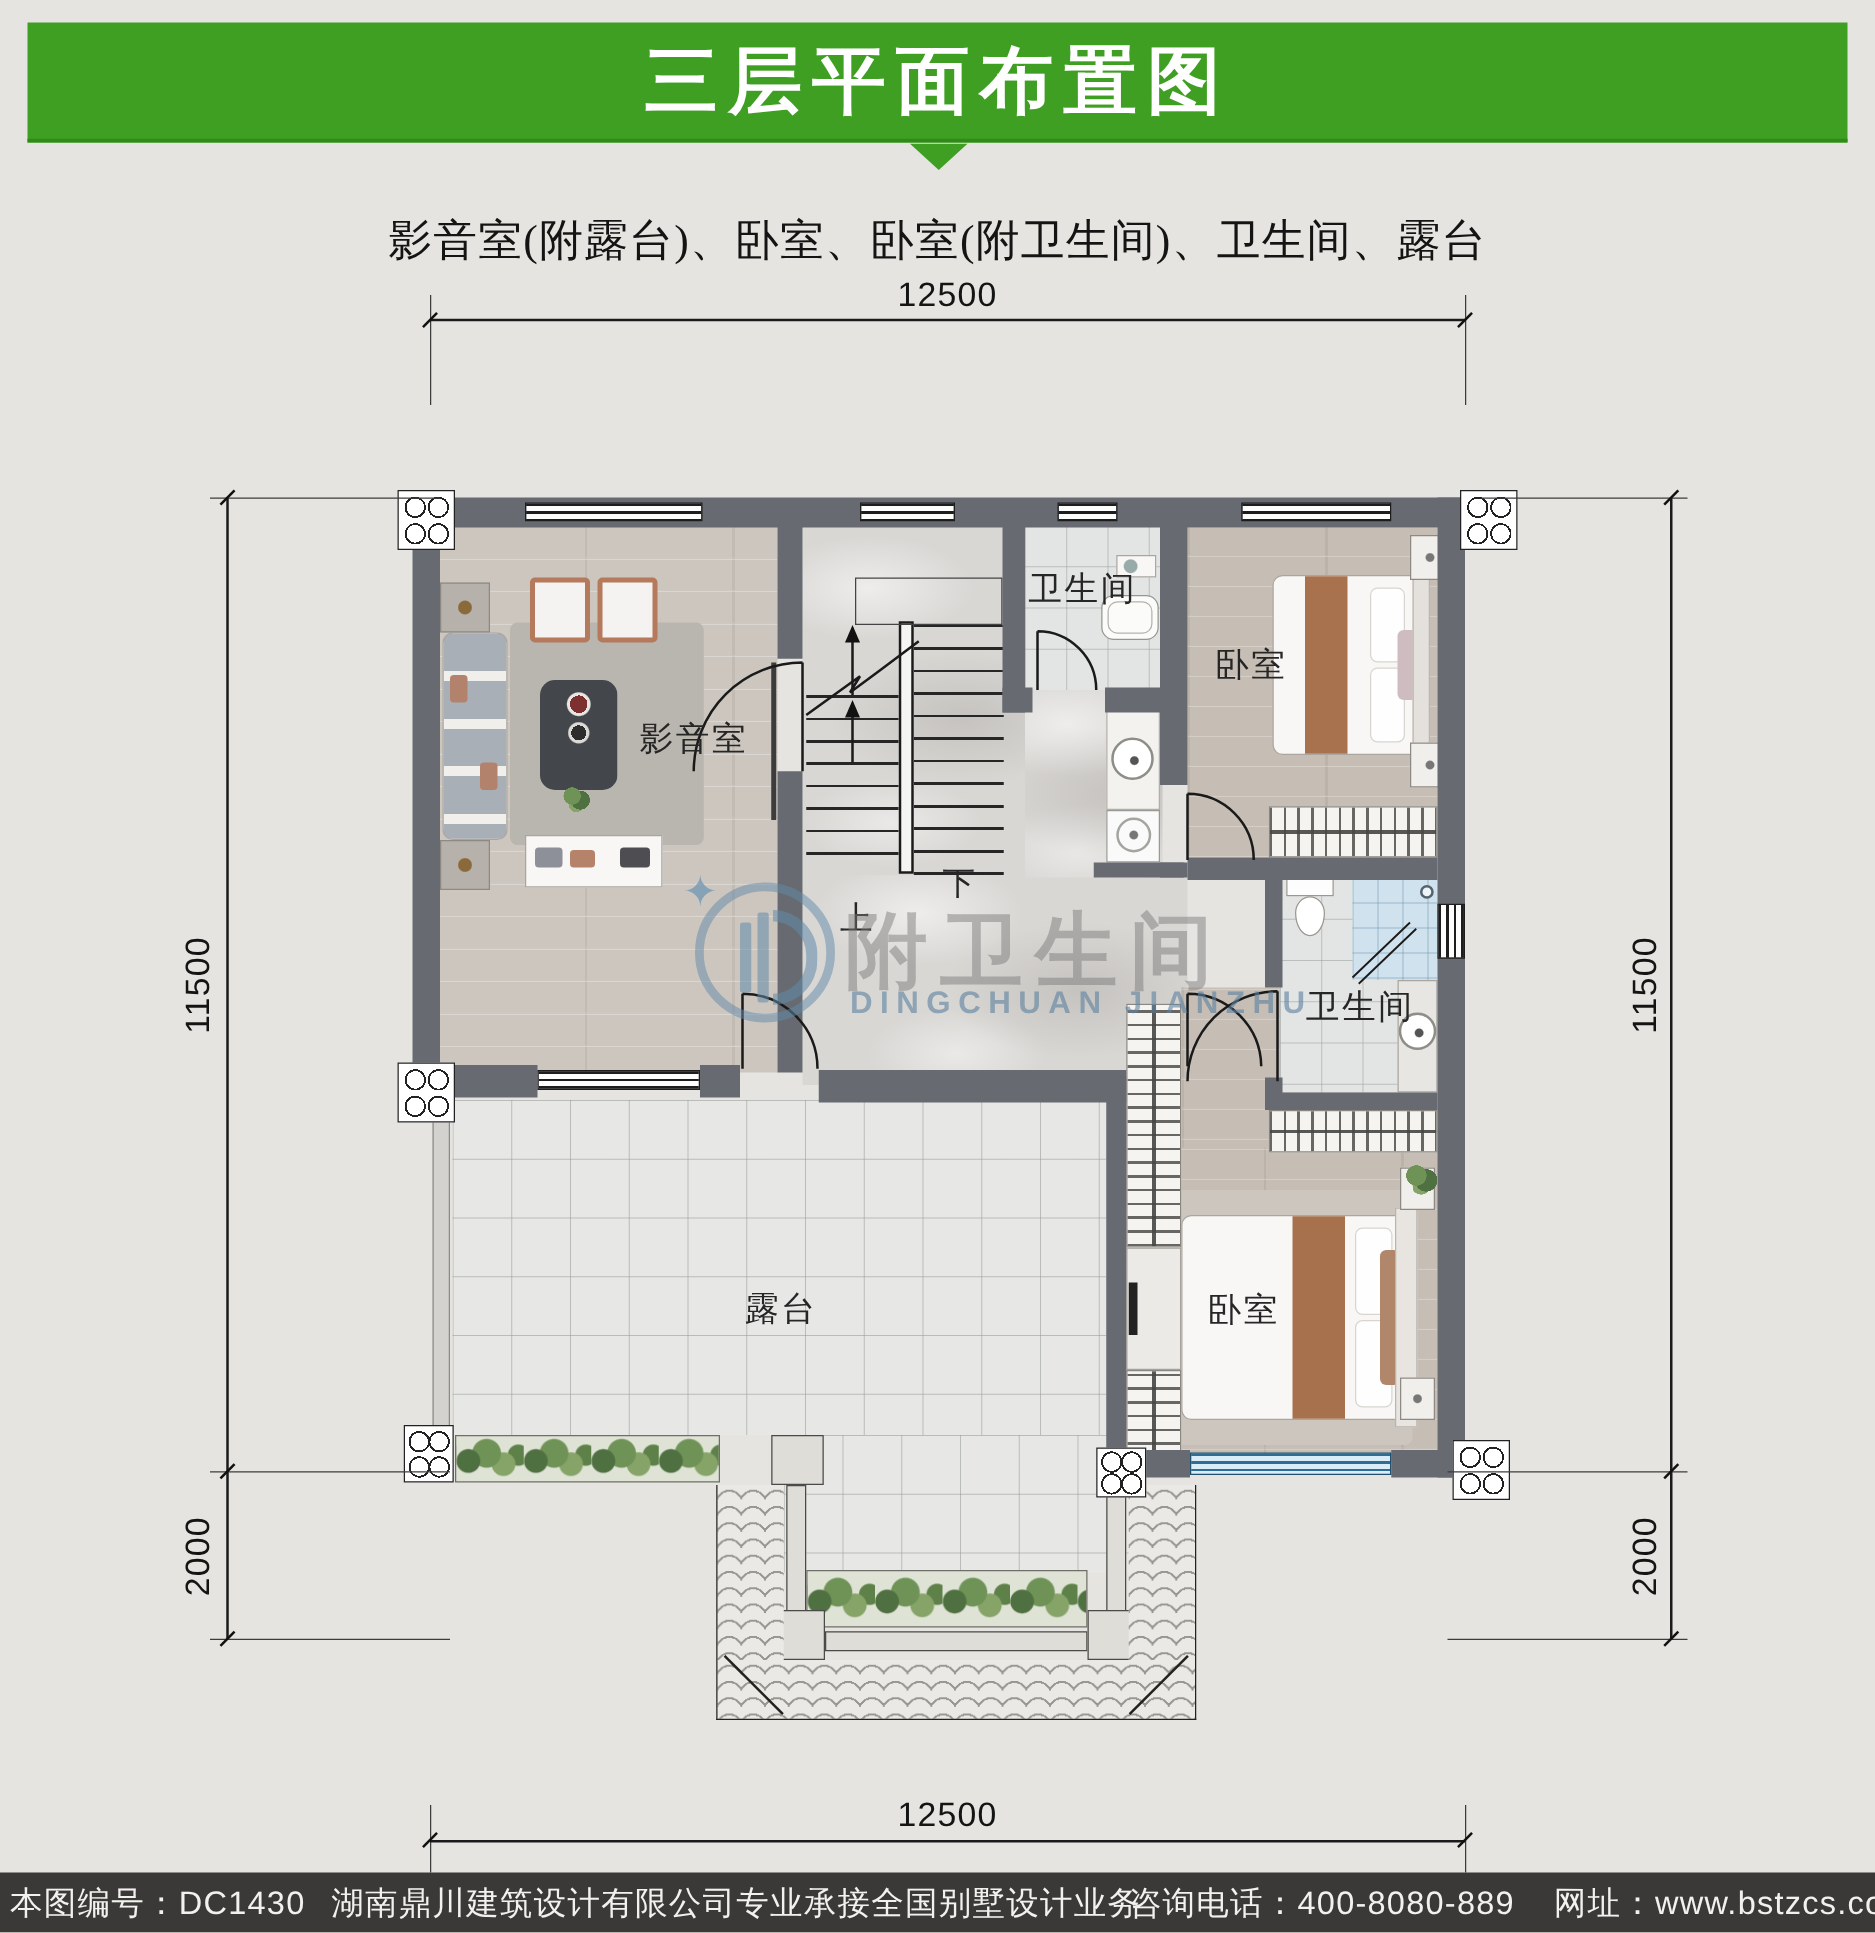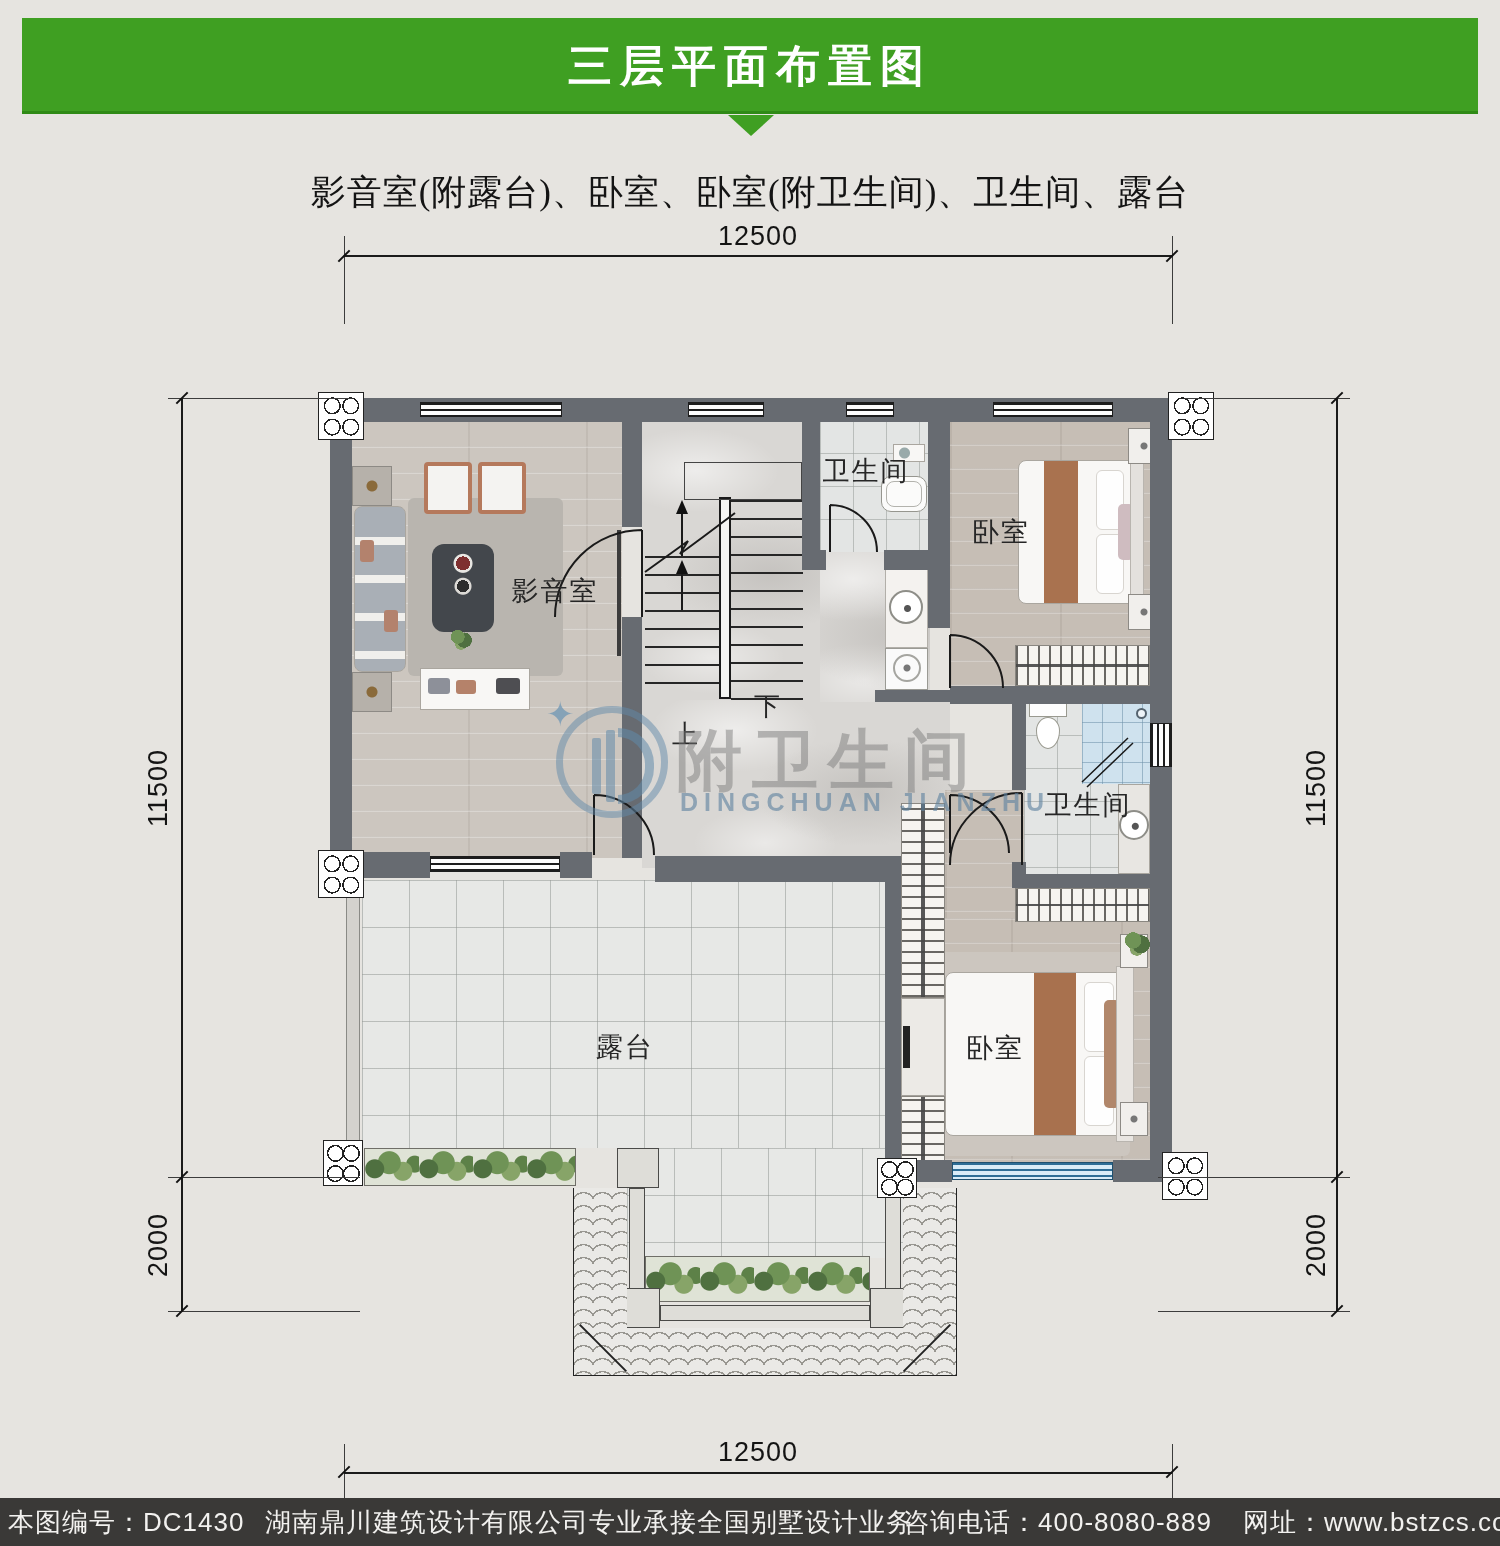--- a/index.html
+++ b/index.html
@@ -62,21 +62,21 @@
   .extline{background:#3c3c3c;}
   .tick{width:16px;height:2px;background:#111;transform:rotate(-45deg);}
   .treads{background-image:repeating-linear-gradient(180deg,#262626 0 2px,transparent 2px 18px);}
   .nstand{background:#f1efec;border:1.5px solid #8d8a85;background-image:
     radial-gradient(circle at 50% 50%, #777 0 3px, transparent 4px);}
   .plant{background-image:
     radial-gradient(circle at 35% 40%, #6f9356 0 35%, transparent 36%),
     radial-gradient(circle at 65% 55%, #4f7040 0 40%, transparent 41%),
     radial-gradient(circle at 50% 72%, #87a468 0 30%, transparent 31%);}
   .ftext{color:#f2f1ef;font-size:26px;letter-spacing:1px;line-height:48px;white-space:nowrap;}
-  .hdr-title{color:#fff;font-size:44px;font-weight:bold;letter-spacing:8px;
+  .hdr-title{color:#fff;font-size:59px;font-weight:bold;letter-spacing:8px;
              display:flex;align-items:center;justify-content:center;}
   .subtitle{font-family:"Liberation Serif","DejaVu Serif",serif;font-size:35px;color:#141414;
             text-align:center;letter-spacing:1px;}
   .wm-cn{font-size:66px;font-weight:bold;color:rgba(122,122,122,.48);letter-spacing:10px;white-space:nowrap;}
   .wm-en{font-size:25px;font-weight:bold;color:rgba(95,130,160,.62);letter-spacing:6px;white-space:nowrap;}
   svg.overlay{position:absolute;left:0;top:0;pointer-events:none;}
 </style>
 </head>
 <body>
 

